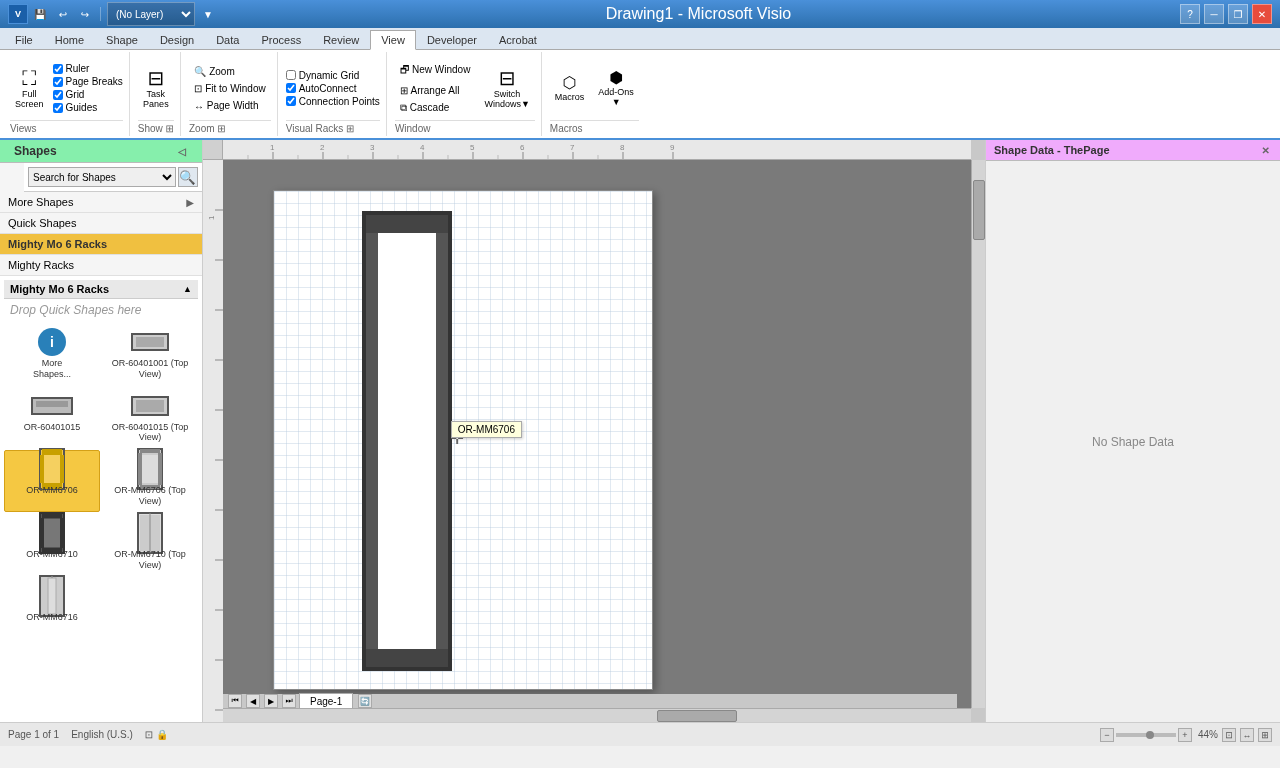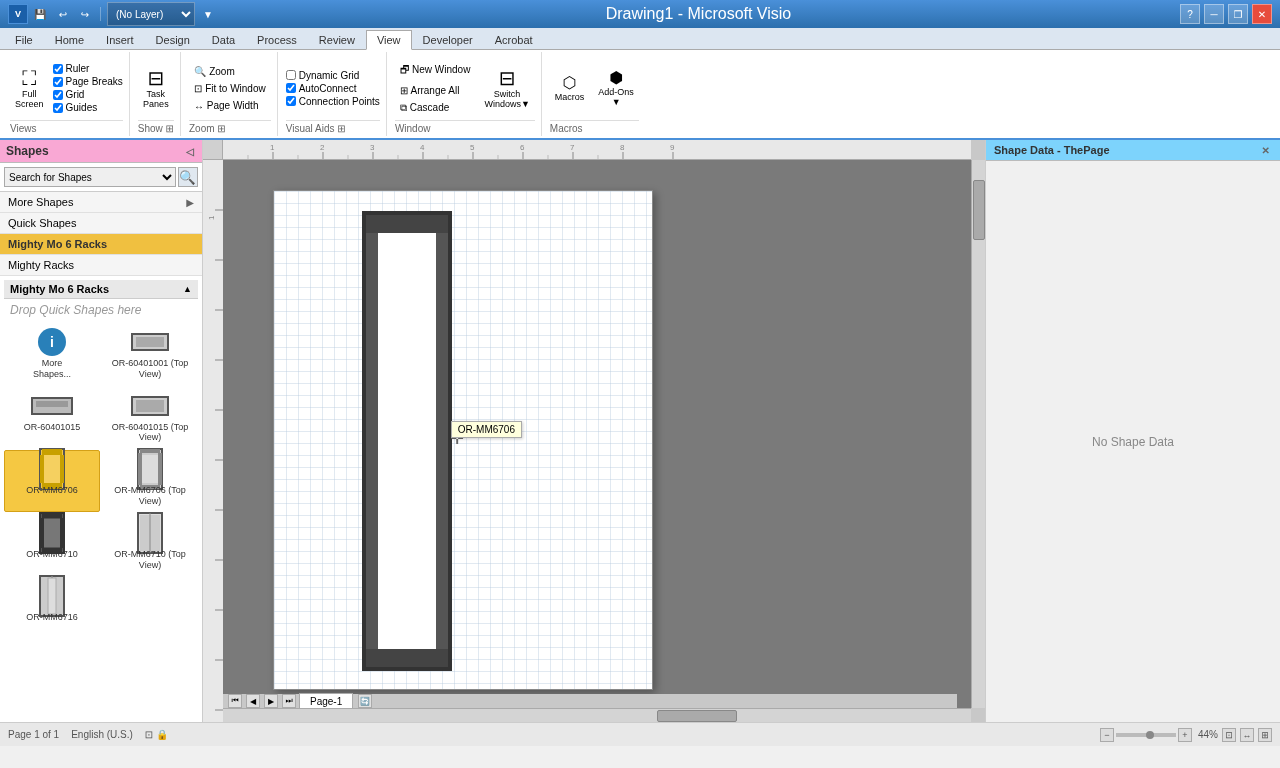--- a/index.html
+++ b/index.html
@@ -76,28 +76,28 @@
     }
 
     
     #shapes-panel {
       width: 203px; background: #f5f5f5;
       border-right: 1px solid #ccc;
       display: flex; flex-direction: column;
       flex-shrink: 0;
     }
     #shapes-header {
-      background: #f9a8d4; padding: 4px 6px;
+      background: #86efac; padding: 4px 14px;
       font-size: 12px; font-weight: bold; color: #333;
       display: flex; align-items: center; justify-content: space-between;
       border-bottom: 1px solid #bbb;
     }
     #search-shapes-row {
       display: flex; align-items: center; padding: 4px;
-      border-bottom: 1px solid #ccc; background: white;
+      border-bottom: 1px solid #ccc; background: white; margin-left: 24px;
     }
     #search-shapes-row select {
       flex: 1; font-size: 10px; border: 1px solid #aaa; height: 20px;
     }
     #search-shapes-row button {
       width: 20px; height: 20px; margin-left: 2px;
       background: #e0e8f0; border: 1px solid #aaa; cursor: pointer;
       display: flex; align-items: center; justify-content: center;
     }
     .shapes-nav-item {
@@ -226,21 +226,21 @@
     #hscroll-thumb { height: 12px; width: 80px; margin: 0 auto; position: relative; top: 1px; left: 100px; }
 
     
     #right-panel {
       width: 295px; background: #f0f0f0;
       border-left: 1px solid #ccc;
       display: flex; flex-direction: column;
       flex-shrink: 0;
     }
     #right-panel-header {
-      background: #7dd3fc; padding: 4px 8px;
+      background: #f0abfc; padding: 4px 8px;
       font-size: 11px; font-weight: bold; color: #333;
       display: flex; align-items: center; justify-content: space-between;
       border-bottom: 1px solid #bbb;
     }
     #right-panel-content {
       flex: 1; display: flex; align-items: center; justify-content: center;
       color: #888; font-size: 12px;
     }
 
     
@@ -289,21 +289,21 @@
     <div class="title-btn">?</div>
     <div class="title-btn">─</div>
     <div class="title-btn">❐</div>
     <div class="title-btn close">✕</div>
   </div>
 </div>
 
 <div id="ribbon-tabs">
   <div class="ribbon-tab">File</div>
   <div class="ribbon-tab">Home</div>
-  <div class="ribbon-tab">Insert</div>
+  <div class="ribbon-tab">Shape</div>
   <div class="ribbon-tab">Design</div>
   <div class="ribbon-tab">Data</div>
   <div class="ribbon-tab">Process</div>
   <div class="ribbon-tab">Review</div>
   <div class="ribbon-tab active">View</div>
   <div class="ribbon-tab">Developer</div>
   <div class="ribbon-tab">Acrobat</div>
 </div>
 
 <div id="ribbon">
@@ -360,21 +360,21 @@
           <input type="checkbox" style=""> Dynamic Grid
         </label>
         <label class="checkbox-row">
           <input type="checkbox" checked="" style=""> AutoConnect
         </label>
         <label class="checkbox-row">
           <input type="checkbox" checked="" style=""> Connection Points
         </label>
       </div>
     </div>
-    <div class="ribbon-group-label">Visual Aids ⊞</div>
+    <div class="ribbon-group-label">Visual Racks ⊞</div>
   </div>
 
   <div class="ribbon-group">
     <div class="ribbon-group-content">
       <div class="ribbon-col">
         <div class="ribbon-btn-small">🗗 New Window</div>
         <div class="ribbon-btn-small">⊞ Arrange All</div>
         <div class="ribbon-btn-small">⧉ Cascade</div>
       </div>
       <div class="ribbon-btn">

